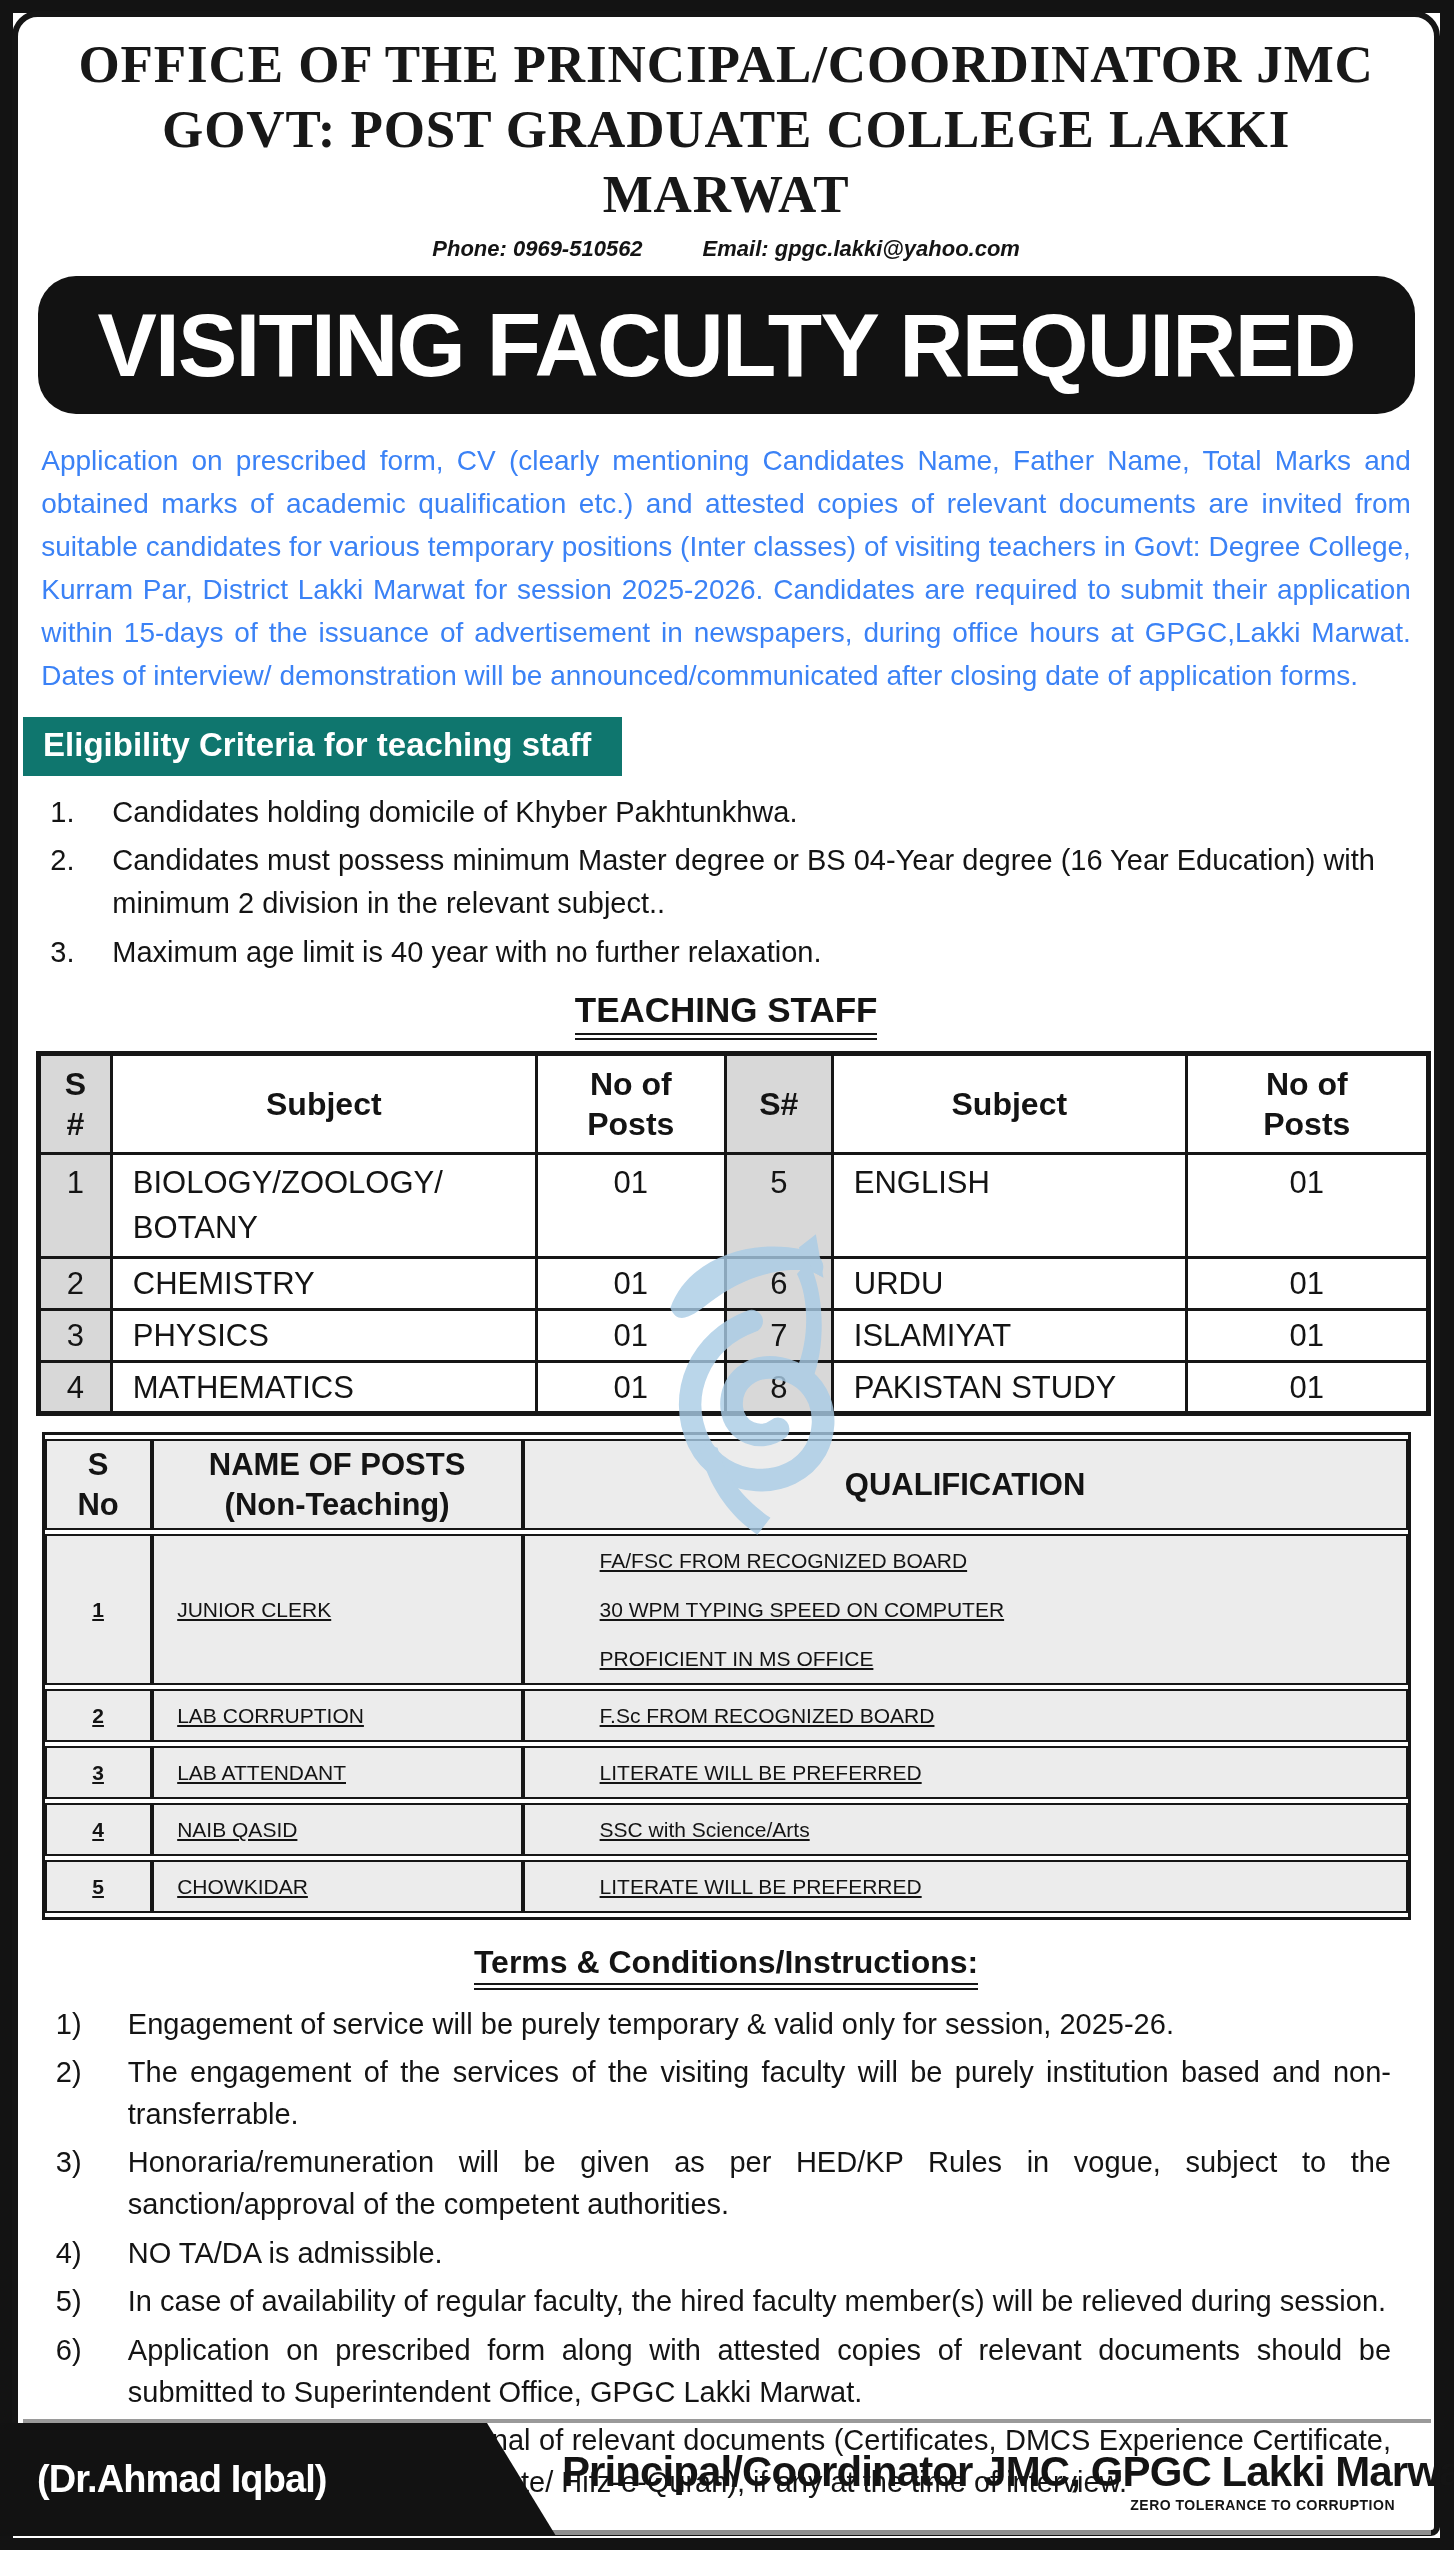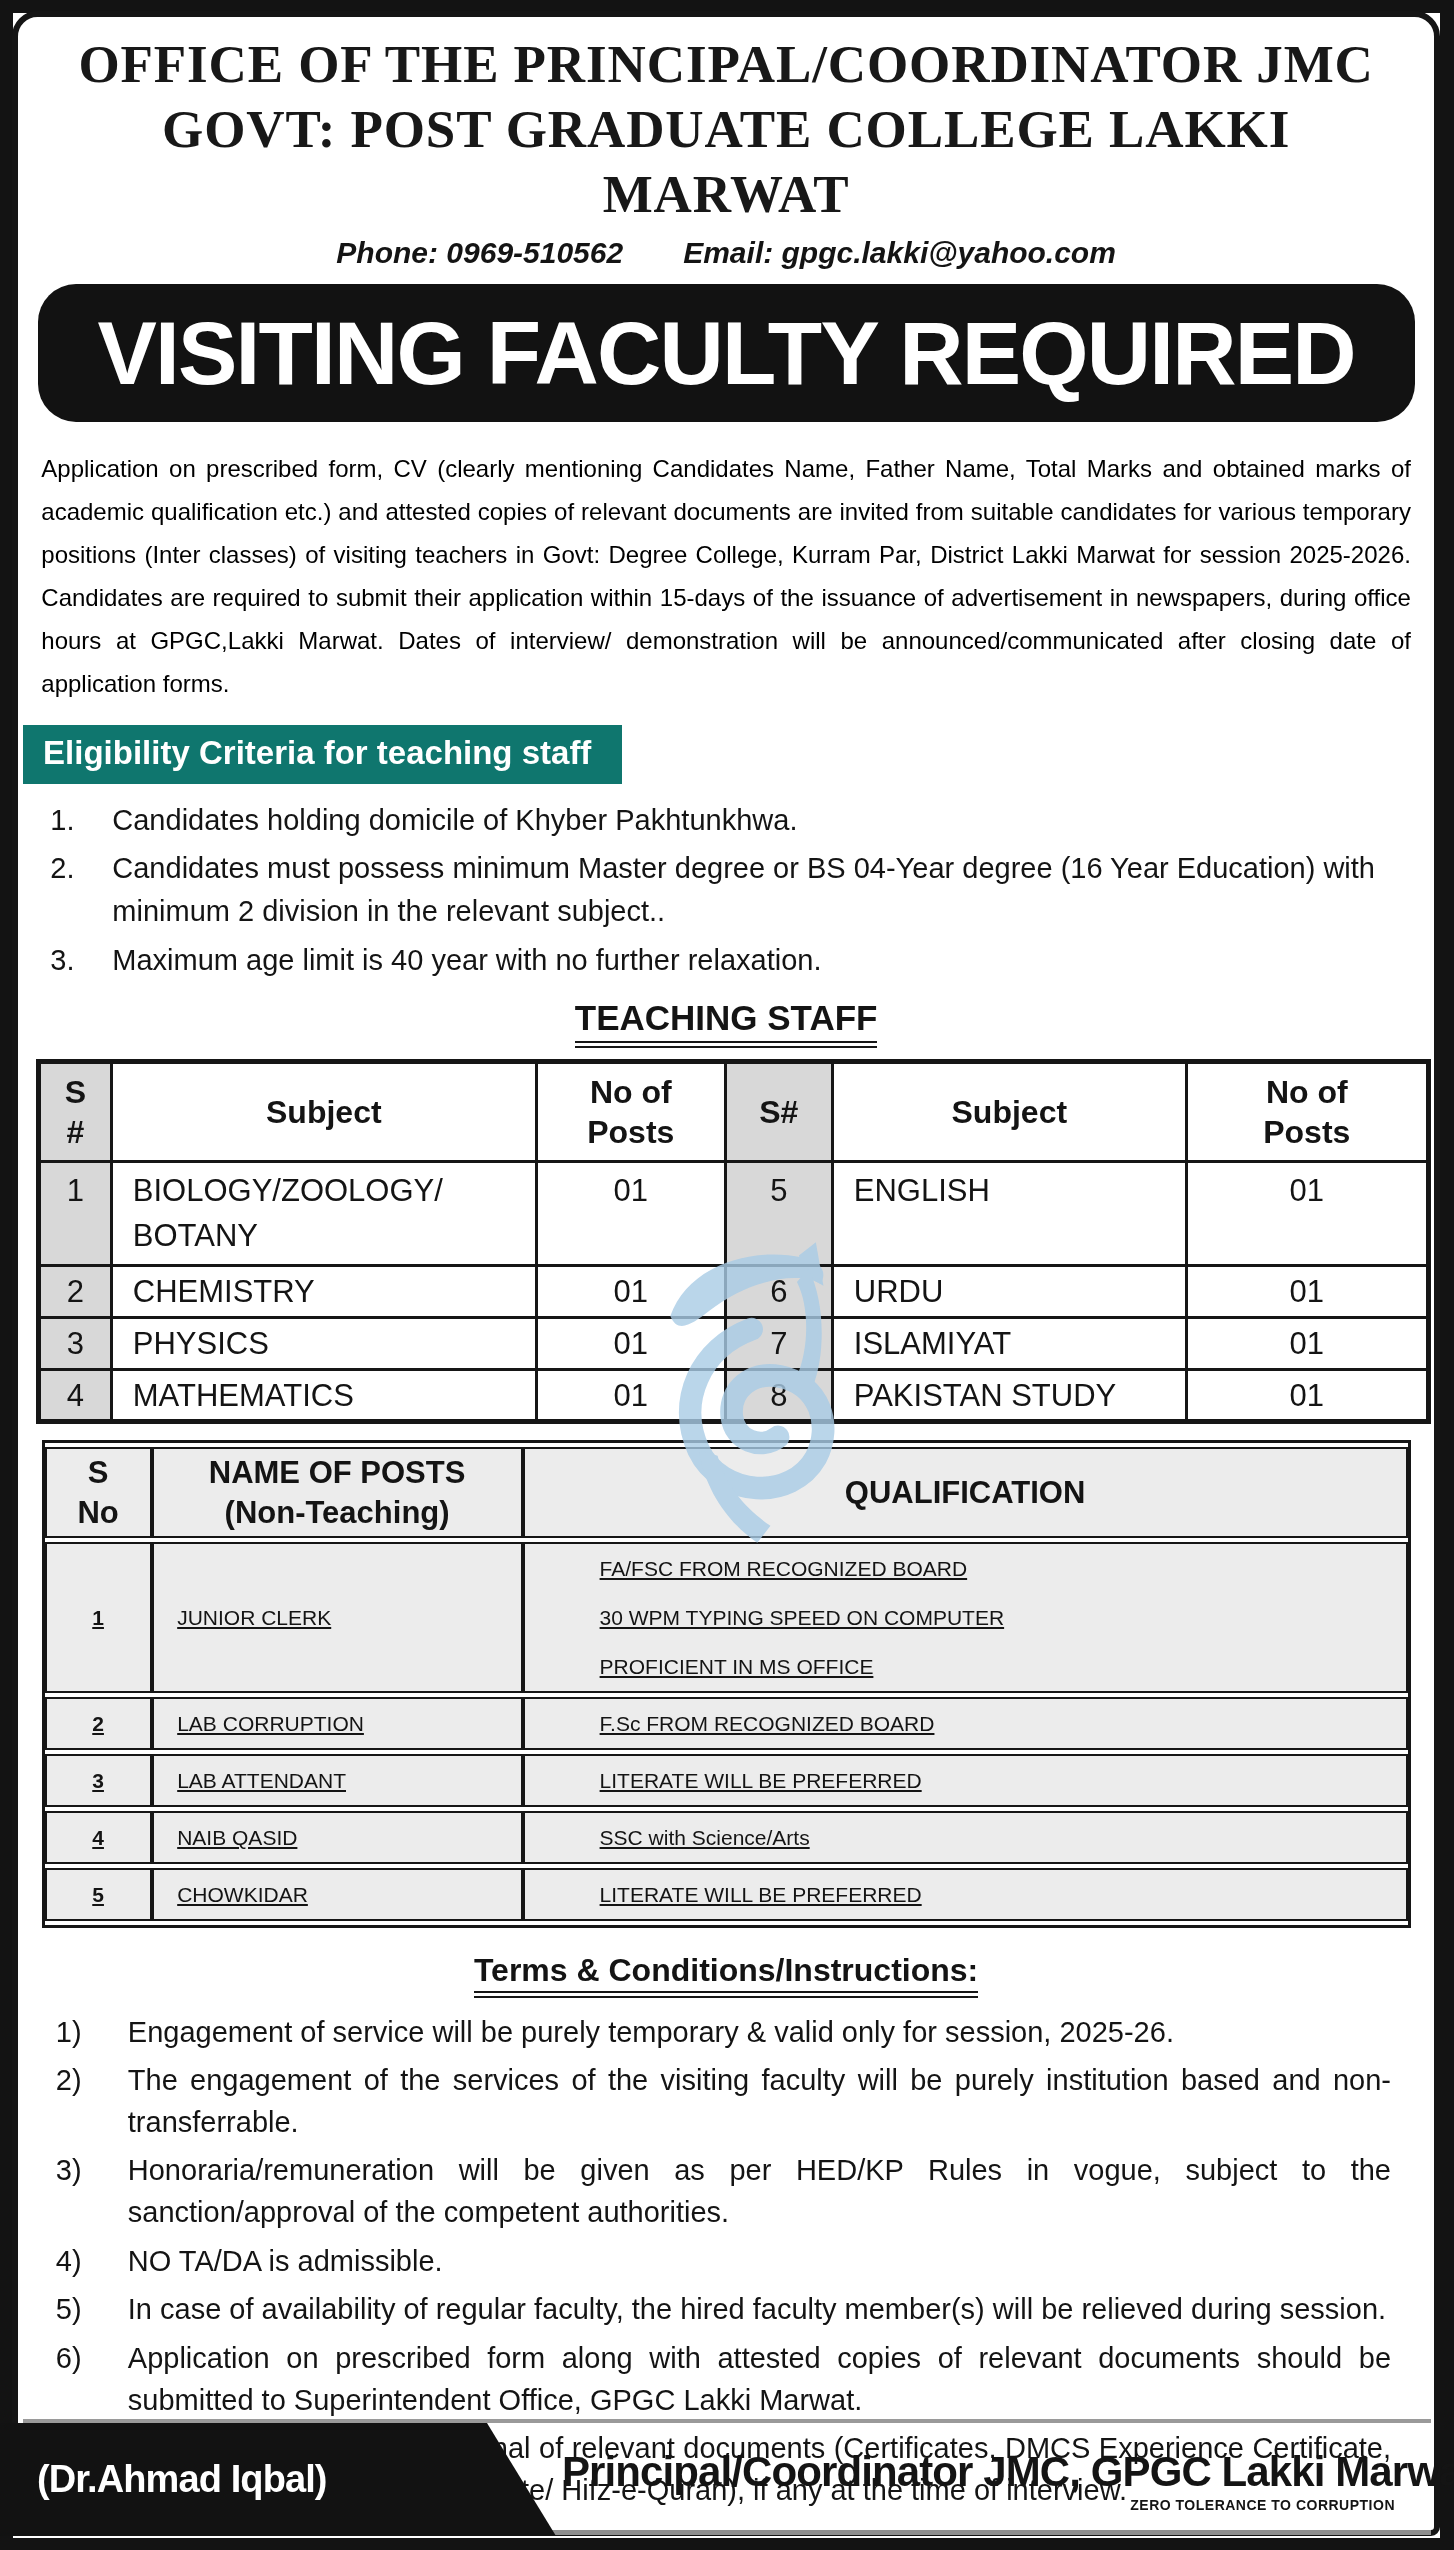--- a/index.html
+++ b/index.html
@@ -14,27 +14,27 @@
 
   
   .card { position: absolute; left: 11.8px; right: 13.6px; top: 11px; bottom: 14.5px;
           background: #ffffff; border: 6.4px solid #151515; border-radius: 25.4px 25.4px 9px 9px;
           padding: 14.5px 18px 0 18px; overflow: visible; }
 
   
   .title { text-align: center; font-family: "Liberation Serif", "DejaVu Serif", serif;
            font-weight: 700; font-size: 53px; line-height: 65px; letter-spacing: 0.9px; color: #181818; }
   .contact-row { display: flex; justify-content: center; gap: 60px; margin-top: 9px;
-                 font-style: italic; font-weight: 700; font-size: 30px; color: #141414; }
+                 font-style: italic; font-weight: 700; font-size: 22px; color: #141414; }
   .banner { margin: 14.5px 1.8px 0 1.8px; height: 138px; background: #121212; border-radius: 38px;
             display: flex; align-items: center; justify-content: center; }
   .banner span { color: #ffffff; font-weight: 700; font-size: 89px; letter-spacing: -1.8px; white-space: nowrap; }
 
   
-  .intro { margin: 25.4px 5.5px 0 5.5px; font-size: 24px; line-height: 43px; text-align: justify; color: #000000; }
+  .intro { margin: 25.4px 5.5px 0 5.5px; font-size: 28px; line-height: 43px; text-align: justify; color: #3b82f6; }
 
   
   .elig-heading { display: inline-block; margin: 20px 0 0 -12.7px; background: #0f766e; color: #ffffff;
                   font-size: 33px; font-weight: 700; padding: 9px 31px 11.8px 20px; }
   .elig-list { margin: 14.5px 9px 0 14.5px; }
   .elig-item { display: flex; gap: 20px; font-size: 29px; line-height: 43px; margin-top: 5.5px; }
   .elig-no { flex: none; width: 42px; }
 
   
   .section-heading { width: max-content; margin: 16.4px auto 0 auto; font-size: 35px; font-weight: 700;

